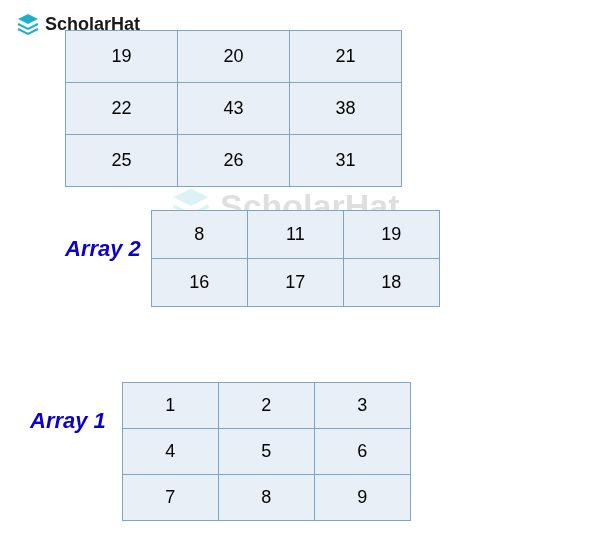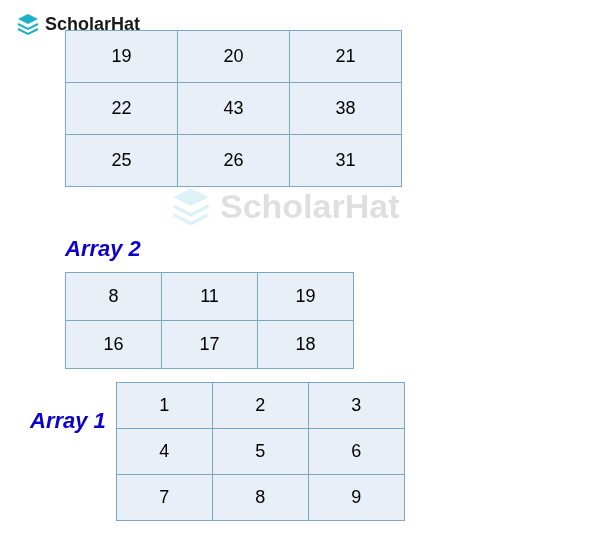--- a/index.html
+++ b/index.html
@@ -72,26 +72,26 @@
       vertical-align: middle;
       font-size: 18px;
       color: #000;
       padding: 0;
     }
     
     #g3 { top: 30px; left: 65px; }
     #g3 .array-label { margin-top: 34px; }
     #g3 .grid td { width: 112px; height: 52px; }
     
-    #g2 { top: 210px; left: 65px; flex-direction: column; }
+    #g2 { top: 210px; left: 65px; }
     #g2 .grid td { width: 96px; height: 48px; }
     
     #g1 { top: 382px; left: 30px; }
     #g1 .grid td { width: 96px; height: 46px; }
-    #g1 .array-label { }
+    #g1 .array-label { margin-right: 6px; }
   </style>
 </head>
 <body>
 
 <div class="logo">
   <svg class="logo-icon" viewBox="0 0 24 24">
     <path d="M12 2 L22 7 L12 12 L2 7 Z" fill="#1db0c9"></path>
     <path d="M2 12 L12 17 L22 12" fill="none" stroke="#1db0c9" stroke-width="2"></path>
     <path d="M2 17 L12 22 L22 17" fill="none" stroke="#1db0c9" stroke-width="2"></path>
   </svg>

